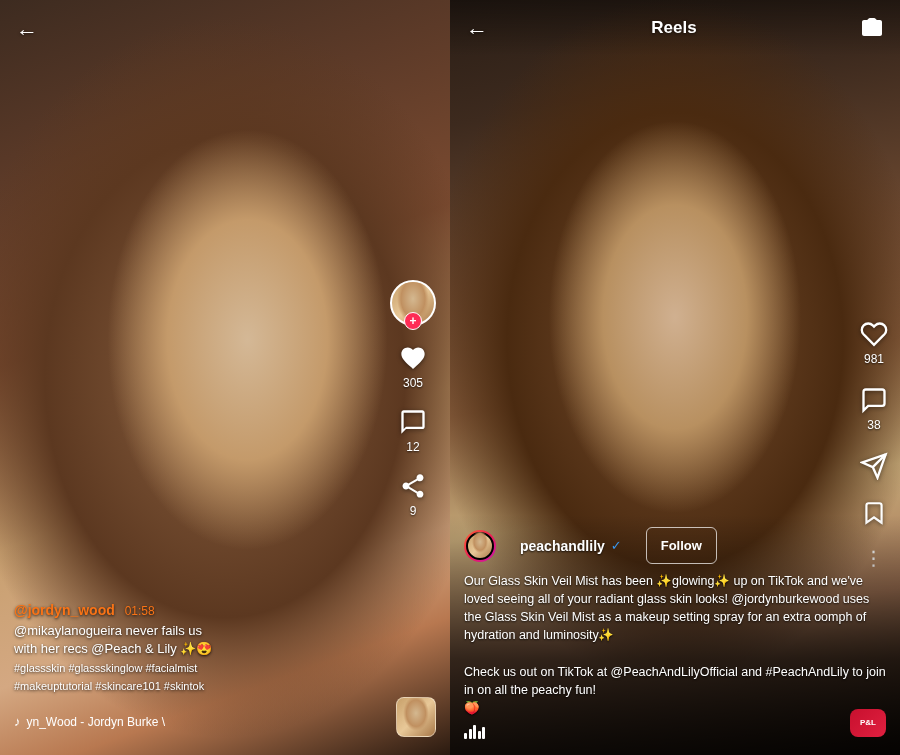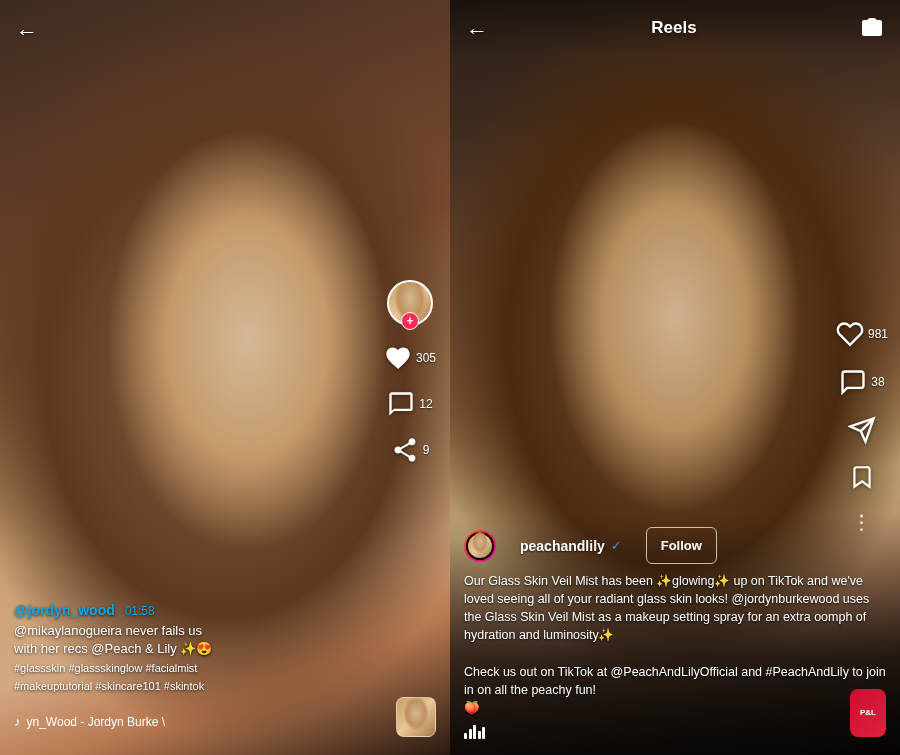--- a/index.html
+++ b/index.html
@@ -111,21 +111,21 @@
       border-radius: 50%;
       display: flex;
       align-items: center;
       justify-content: center;
       font-weight: bold;
       border: 1.5px solid #fff;
     }
 
     .icon-btn {
       display: flex;
-      flex-direction: row;
+      flex-direction: column;
       align-items: center;
       gap: 4px;
       color: #fff;
     }
 
     .icon-btn svg {
       filter: drop-shadow(0 1px 2px rgba(0,0,0,0.5));
     }
 
     .icon-count {
@@ -141,21 +141,21 @@
       bottom: 60px;
       left: 14px;
       z-index: 10;
       color: #fff;
       max-width: 280px;
     }
 
     .username-tiktok {
       font-size: 14px;
       font-weight: 700;
-      color: #0ea5e9;
+      color: #f97316;
       text-shadow: 0 1px 3px rgba(0,0,0,0.8);
       margin-bottom: 4px;
     }
 
     .username-tiktok .timestamp {
       font-weight: 400;
       font-size: 12px;
     }
 
     .caption-text {
@@ -383,21 +383,21 @@
       border-radius: 1px;
     }
 
     
     .pl-logo {
       position: absolute;
       bottom: 18px;
       right: 14px;
       z-index: 11;
       width: 36px;
-      height: 48px;
+      height: 28px;
       border-radius: 8px;
       background: linear-gradient(135deg, #c8102e, #e02040);
       display: flex;
       align-items: center;
       justify-content: center;
       font-size: 8px;
       color: #fff;
       font-weight: 700;
       text-align: right;
       line-height: 1.1;

